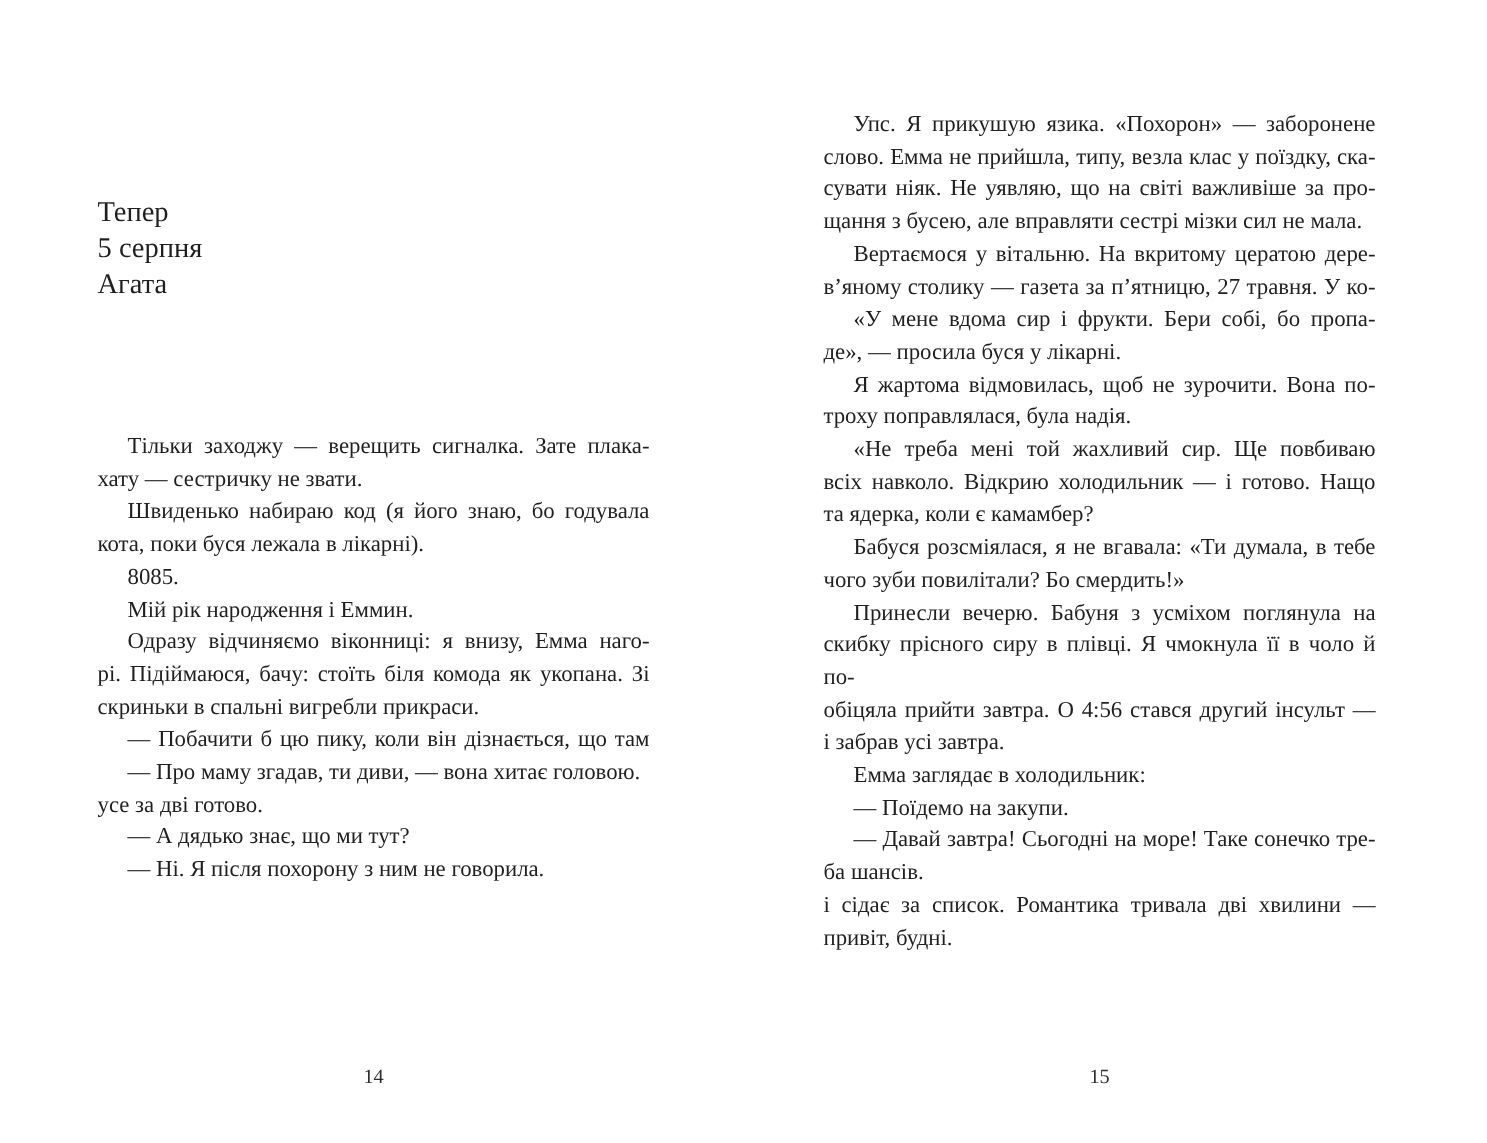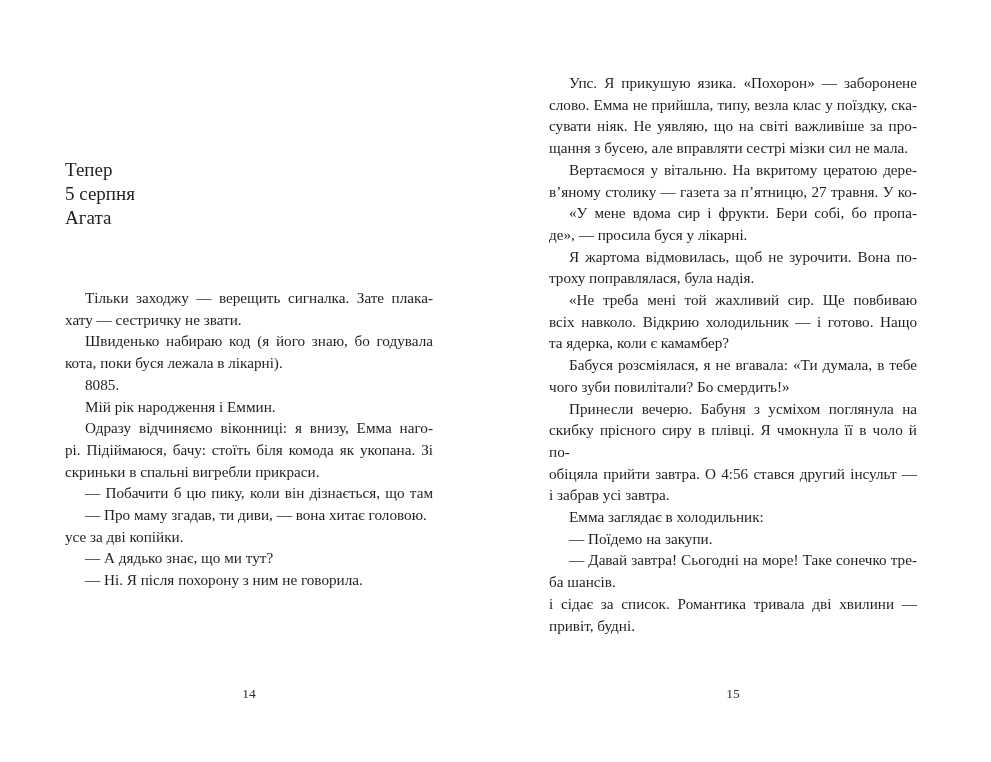--- a/index.html
+++ b/index.html
@@ -12,21 +12,21 @@
     width: 991px;
     height: 762px;
     background: #ffffff;
     overflow: hidden;
     font-family: "Liberation Serif", "DejaVu Serif", serif;
     color: #1f1f1f;
   }
   .chapter-header {
     position: absolute;
     left: 65px;
-    top: 158px;
+    top: 130px;
     width: 368px;
     text-align: center;
     font-size: 19px;
     line-height: 24px;
   }
   .chapter-header .line {
     text-align: center;
   }
   .page-body {
     position: absolute;
@@ -38,21 +38,21 @@
   .page-body.right { left: 549px; top: 72px;  }
   .line {
     text-align: justify;
     text-align-last: left;
     white-space: normal;
   }
   .line.jst { text-align-last: justify; }
   .line.ind { text-indent: 20px; }
   .folio {
     position: absolute;
-    top: 686px;
+    top: 710px;
     width: 368px;
     text-align: center;
     font-size: 13.5px;
     color: #2e2e2e;
   }
   .folio.left  { left: 65px; }
   .folio.right { left: 549px; }
 </style>
 </head>
 <body>
@@ -70,21 +70,21 @@
         <div class="line">хату — сестричку не звати.</div>
         <div class="line ind jst">Швиденько набираю код (я його знаю, бо годувала</div>
         <div class="line">кота, поки буся лежала в лікарні).</div>
         <div class="line ind">8085.</div>
         <div class="line ind">Мій рік народження і Еммин.</div>
         <div class="line ind jst">Одразу відчиняємо віконниці: я внизу, Емма наго-</div>
         <div class="line jst">рі. Підіймаюся, бачу: стоїть біля комода як укопана. Зі</div>
         <div class="line">скриньки в спальні вигребли прикраси.</div>
         <div class="line ind jst">— Побачити б цю пику, коли він дізнається, що там</div>
         <div class="line ind">— Про маму згадав, ти диви, — вона хитає головою.</div>
-        <div class="line">усе за дві копійки.</div>
+        <div class="line">усе за дві готово.</div>
         <div class="line ind">— А дядько знає, що ми тут?</div>
         <div class="line ind">— Ні. Я після похорону з ним не говорила.</div>
       </div>
     <div class="folio left">14</div>
   </section>
 
   <section>
     <div class="page-body right">
         <div class="line ind jst">Упс. Я прикушую язика. «Похорон» — заборонене</div>
         <div class="line jst">слово. Емма не прийшла, типу, везла клас у поїздку, ска-</div>

